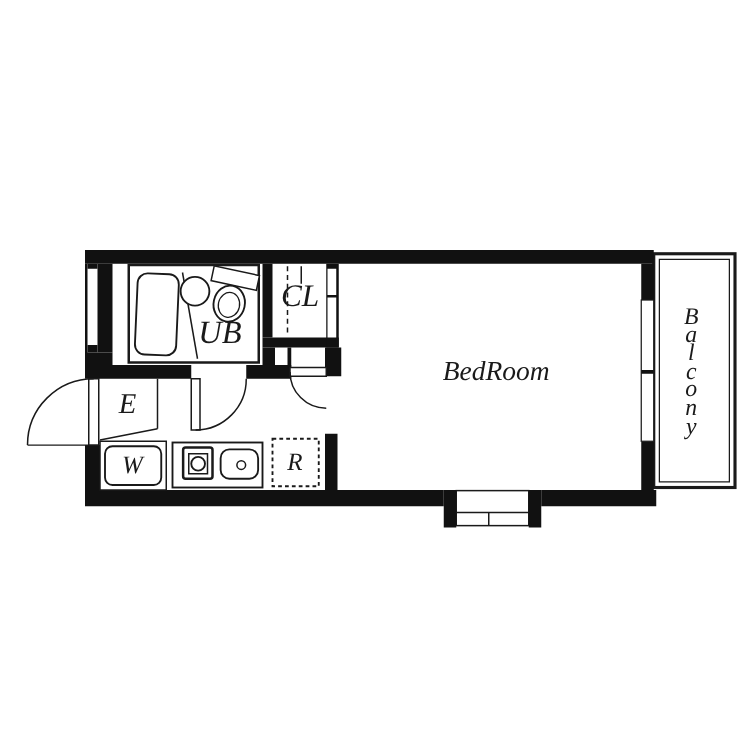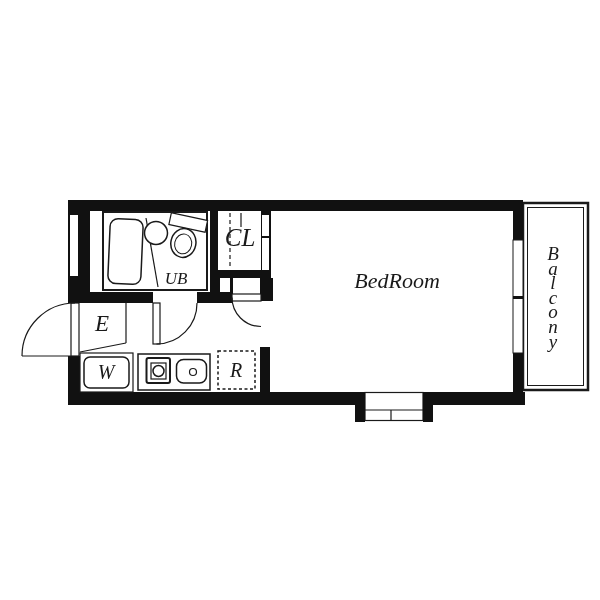--- a/index.html
+++ b/index.html
@@ -117,22 +117,22 @@
       <rect class="wln" x="138" y="354" width="72" height="36" stroke-width="1.5"></rect>
       <rect class="wln" x="146.5" y="358" width="23.5" height="25" rx="2" stroke-width="2"></rect>
       <rect class="ln" x="151" y="363" width="15" height="16" stroke-width="1.2"></rect>
       <circle class="ln" cx="158.5" cy="371" r="5.5" stroke-width="1.5"></circle>
       <rect class="wln" x="176.5" y="359.5" width="30" height="23.5" rx="7" stroke-width="1.5"></rect>
       <circle class="ln" cx="193" cy="372" r="3.5" stroke-width="1.2"></circle>
       <rect class="wln" x="218" y="351" width="37" height="38" stroke-width="1.5" stroke-dasharray="3 2.5"></rect>
     </g>
   </svg>
 
-  <div class="lbl" style="left:397px;top:281px;font-size:22px;">BedRoom</div>
-  <div class="lbl" style="left:176px;top:278px;font-size:17px;font-style:italic;">UB</div>
+  <div class="lbl" style="left:397px;top:297px;font-size:22px;">BedRoom</div>
+  <div class="lbl" style="left:176px;top:266px;font-size:26px;font-style:italic;">UB</div>
   <div class="lbl" style="left:240px;top:237px;font-size:25px;">CL</div>
   <div class="lbl" style="left:102px;top:323px;font-size:23px;">E</div>
   <div class="lbl" style="left:106px;top:372px;font-size:20px;">W</div>
   <div class="lbl" style="left:236px;top:370px;font-size:20px;">R</div>
 
   <div class="lbl balcony-label" style="left:553px;top:298px;">
     <div>B</div>
     <div>a</div>
     <div>l</div>
     <div>c</div>

